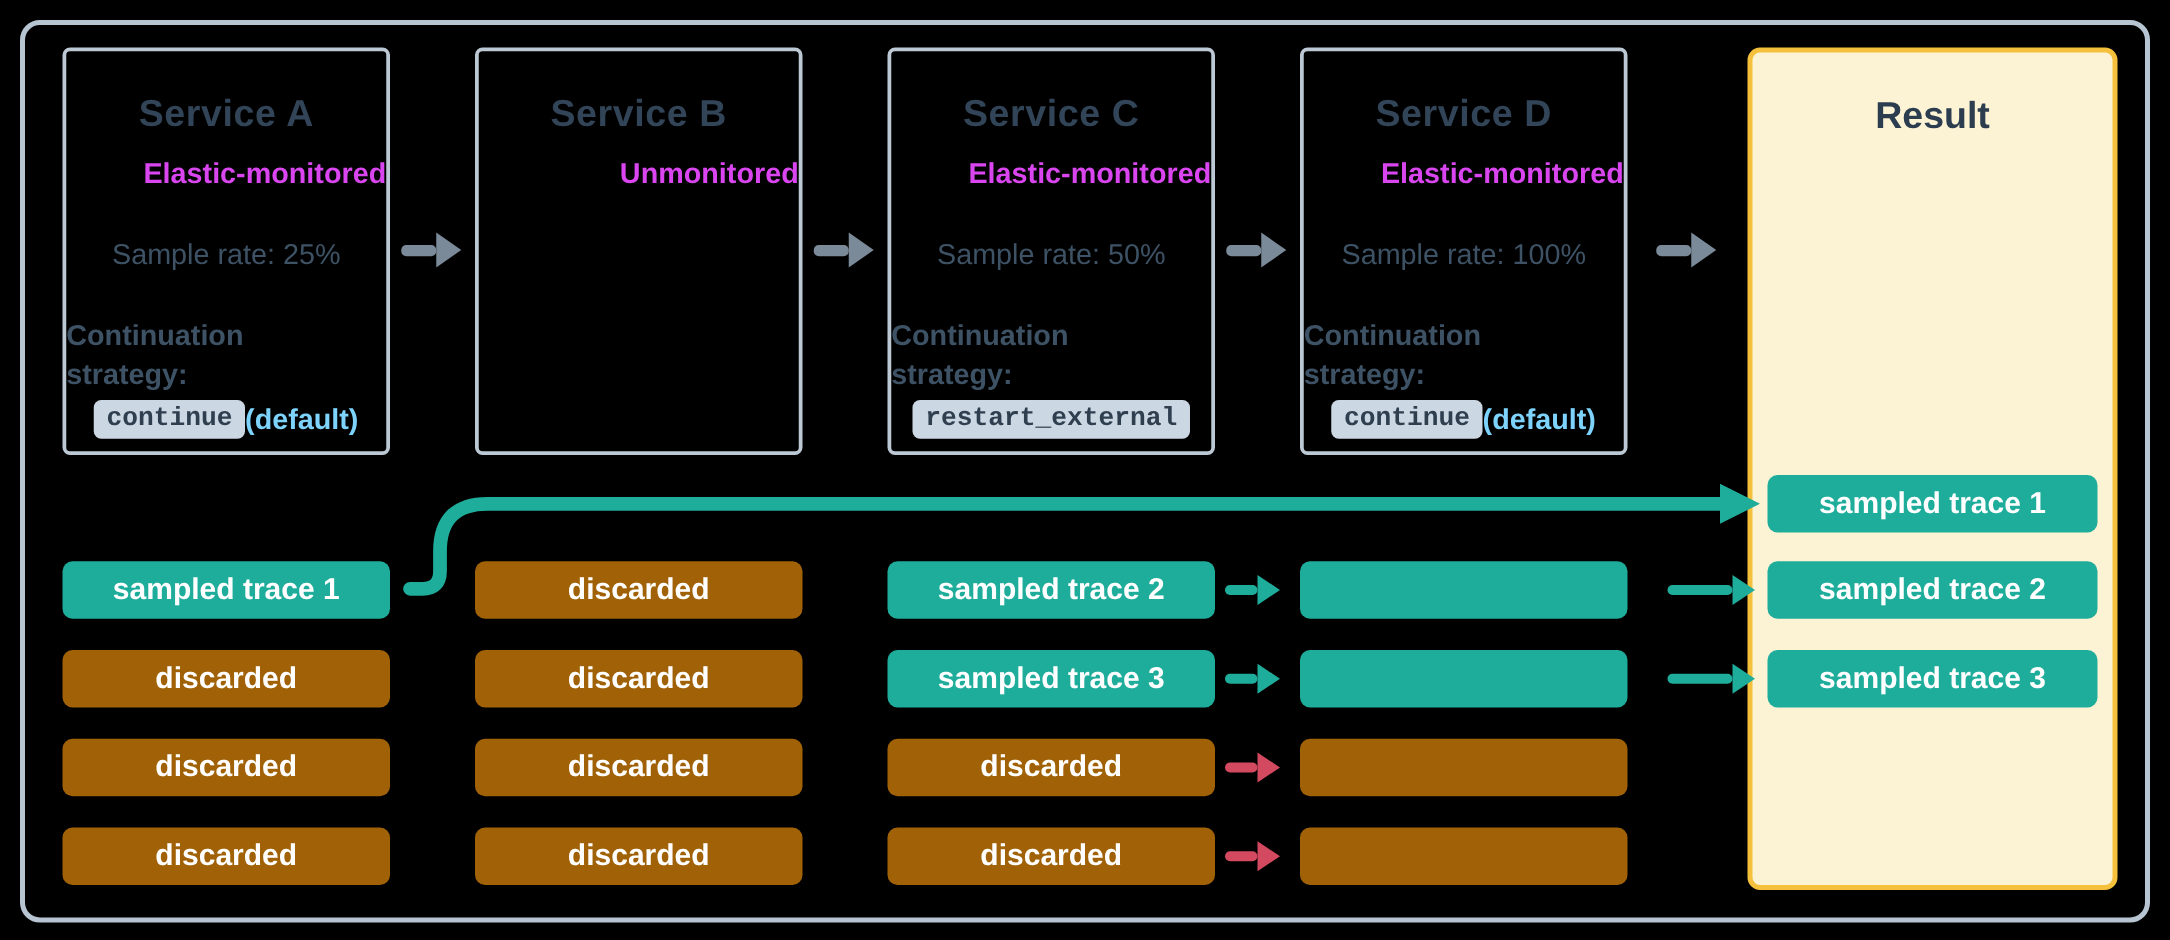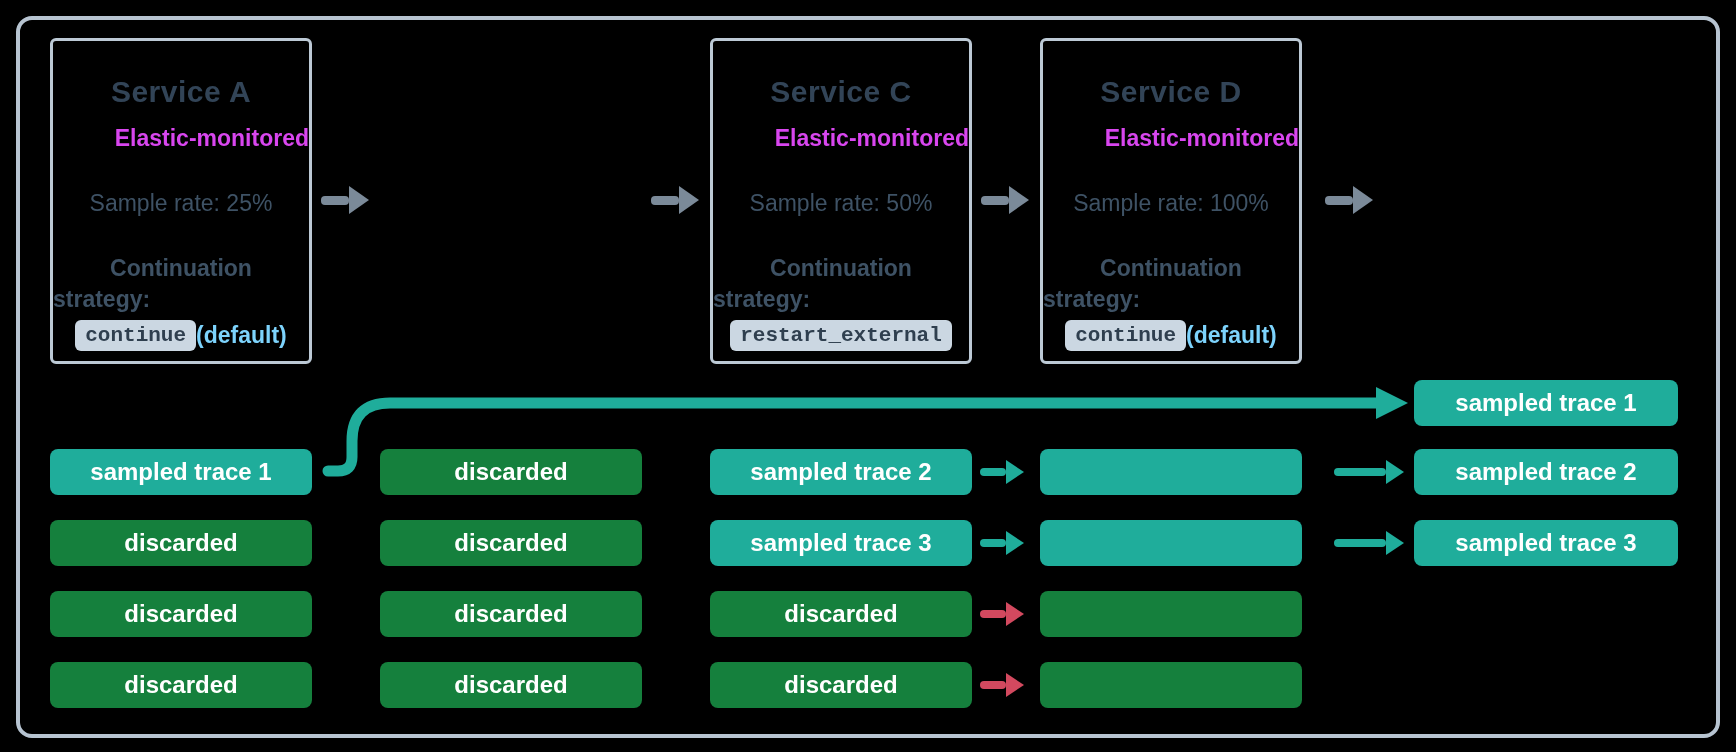--- a/index.html
+++ b/index.html
@@ -22,21 +22,21 @@
     font-size:30px;font-weight:bold;color:#324457;letter-spacing:.5px;
   }
   .card-sub{
     position:absolute;left:0;top:84px;width:100%;text-align:right;
     font-size:23px;font-weight:bold;color:#d946ef;
   }
   .card-rate{
     position:absolute;left:0;top:149px;width:100%;text-align:center;
     font-size:23px;font-weight:normal;color:#3E5265;
   }
-  .cont-1{position:absolute;left:0;top:214px;width:100%;text-align:center;
+  .cont-1{position:absolute;left:0;top:214px;width:100%;text-align:left;
     font-size:23px;font-weight:bold;color:#3E5265;}
   .cont-2{position:absolute;left:0;top:245px;width:100%;text-align:left;
     font-size:23px;font-weight:bold;color:#3E5265;}
   .strategy-row{
     position:absolute;left:0;top:276px;width:100%;height:36px;
     display:flex;align-items:center;justify-content:center;gap:0;
   }
   .code-badge{
     background:#CBD7E2;color:#2F3F4F;border-radius:6px;padding:4px 10px;
     font-family:"Liberation Mono","DejaVu Sans Mono",monospace;
@@ -52,21 +52,21 @@
     position:absolute;left:0;top:34px;width:100%;text-align:center;
     font-size:30px;font-weight:bold;color:#2C3D4F;
   }
   
   .pill{
     position:absolute;width:262px;height:46px;border-radius:8px;
     display:flex;align-items:center;justify-content:center;
     color:#fff;font-size:24px;font-weight:bold;box-sizing:border-box;
   }
   .sampled{background:#1FAD9B}
-  .discarded{background:#15803d}
+  .discarded{background:#a16207}
   .r1{top:449px}.r2{top:520px}.r3{top:591px}.r4{top:662px}
   .result-pill{
     position:absolute;left:1414px;width:264px;height:46px;border-radius:8px;
     background:#1FAD9B;display:flex;align-items:center;justify-content:center;
     color:#fff;font-size:24px;font-weight:bold;
   }
   .rr1{top:380px}.rr2{top:449px}.rr3{top:520px}
   
   .arrow{position:absolute;display:flex;align-items:center;}
   .arrow .bar{border-radius:4px;}
@@ -98,20 +98,24 @@
     <div class="card-sub">Elastic-monitored</div>
     <div class="card-rate">Sample rate: 25%</div>
     <div class="cont-1">Continuation</div>
     <div class="cont-2">strategy:</div>
     <div class="strategy-row">
       <span class="code-badge">continue</span>
       <span class="default-suffix">(default)</span>
     </div>
   </div>
 
+  <div class="card col-b">
+    <div class="card-title">Service B</div>
+    <div class="card-sub">Unmonitored</div>
+  </div>
 
   <div class="card col-c">
     <div class="card-title">Service C</div>
     <div class="card-sub">Elastic-monitored</div>
     <div class="card-rate">Sample rate: 50%</div>
     <div class="cont-1">Continuation</div>
     <div class="cont-2">strategy:</div>
     <div class="strategy-row">
       <span class="code-badge">restart_external</span>
     </div>
@@ -122,20 +126,23 @@
     <div class="card-sub">Elastic-monitored</div>
     <div class="card-rate">Sample rate: 100%</div>
     <div class="cont-1">Continuation</div>
     <div class="cont-2">strategy:</div>
     <div class="strategy-row">
       <span class="code-badge">continue</span>
       <span class="default-suffix">(default)</span>
     </div>
   </div>
 
+  <div class="result-card">
+    <div class="result-title">Result</div>
+  </div>
 
   <div class="arrow gray-arrow ga1">
       <div class="bar"></div>
       <div class="head"></div>
     </div>
   <div class="arrow gray-arrow ga2">
       <div class="bar"></div>
       <div class="head"></div>
     </div>
   <div class="arrow gray-arrow ga3">

